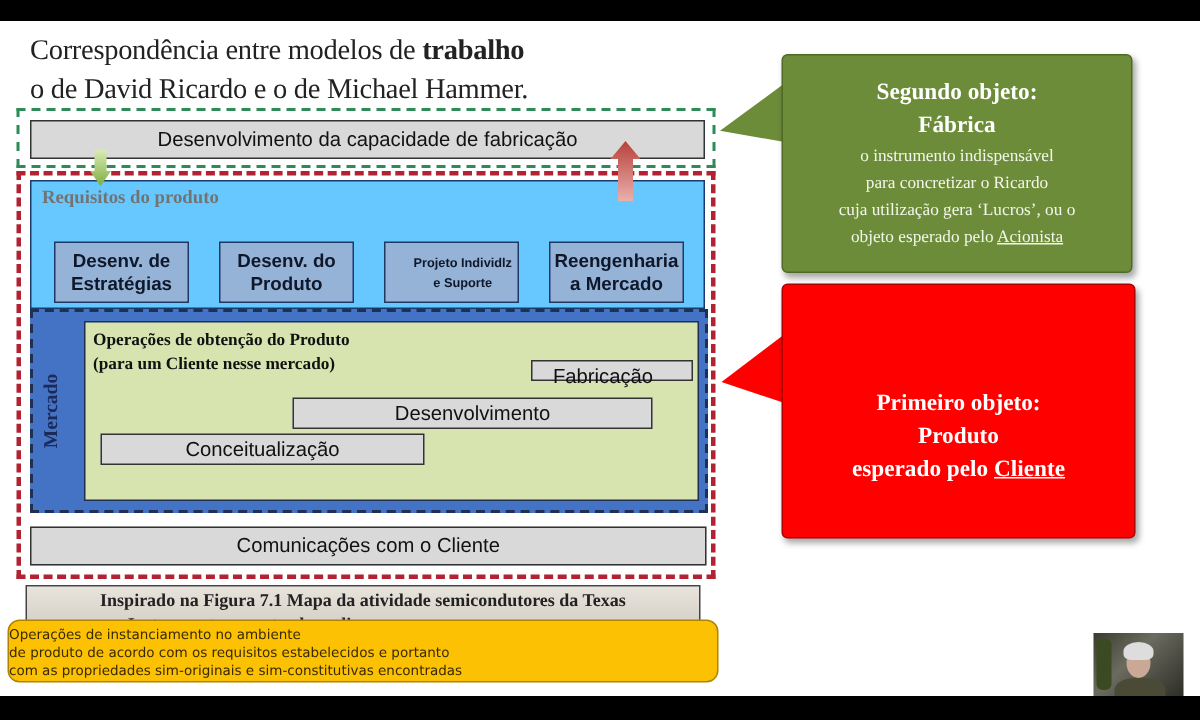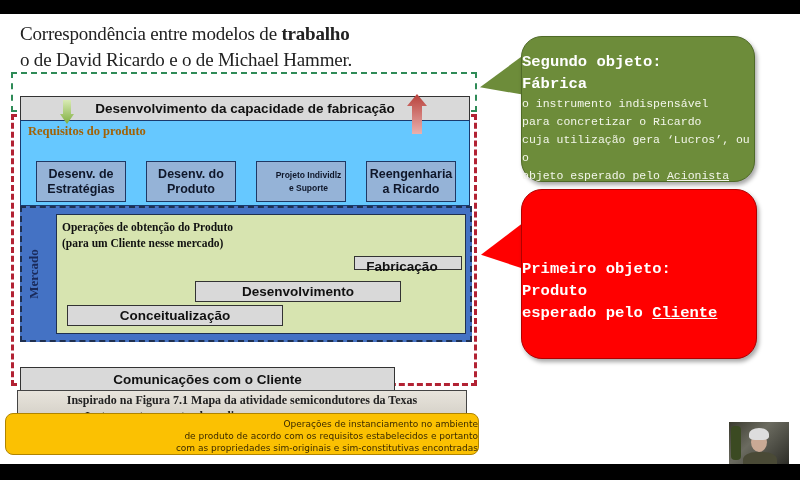--- a/index.html
+++ b/index.html
@@ -8,45 +8,45 @@
   .topbar { position: absolute; left: 0; top: 0; width: 800px; height: 14px; background: #000; }
   .bottombar { position: absolute; left: 0; top: 464px; width: 800px; height: 16px; background: #000; }
   .slide { position: absolute; left: 0; top: 14px; width: 800px; height: 450px; background: #fff; }
 
   .title { position: absolute; left: 20px; top: 7px; font-family: Liberation Serif, serif; font-size: 19px; line-height: 26px; color: #222; letter-spacing: -0.2px; }
   .title b { font-weight: bold; }
 
   .green-dash { position: absolute; left: 11px; top: 58px; width: 466px; height: 40px; border: 2px dashed #2e8b57; }
   .red-dash { position: absolute; left: 11px; top: 100px; width: 466px; height: 272px; border: 3px dashed #b22233; border-style: dashed; }
 
-  .graybar { position: absolute; background: #d9d9d9; border: 1.5px solid #333; text-align: center; font-weight: bold; color: #111; margin-top: 16px; }
+  .graybar { position: absolute; background: #d9d9d9; border: 1.5px solid #333; text-align: center; font-weight: normal; color: #111; }
   .capfab { left: 20px; top: 66px; width: 450px; height: 26px; font-size: 13.5px; line-height: 24px; }
 
   .req { position: absolute; left: 20px; top: 106px; width: 450px; height: 86px; background: #66c8ff; border: 1.5px solid #1a3a6e; }
-  .req-title { position: absolute; left: 8px; top: 4px; font-family: "Liberation Serif", serif; font-weight: bold; font-size: 12.5px; color: #a16207; }
+  .req-title { position: absolute; left: 8px; top: 4px; font-family: "Liberation Serif", serif; font-weight: bold; font-size: 12.5px; color: #737373; }
   .req-box { position: absolute; top: 32px; height: 41px; width: 90px; background: #95b3d7; border: 1.5px solid #1f3864; text-align: center; font-weight: bold; color: #0f172a; display: flex; align-items: center; justify-content: center; line-height: 15px; font-size: 12.5px; }
   .req-box.small { font-size: 8.5px; line-height: 13px; }
 
   .mercado { position: absolute; left: 20px; top: 192px; width: 452px; height: 136px; background: #4472c4; border: 2px dashed #1f3050; }
   .mercado-label { position: absolute; left: 24px; top: 205px; width: 20px; height: 110px; display: flex; align-items: center; justify-content: center; }
   .mercado-label span { transform: rotate(-90deg); white-space: nowrap; font-family: "Liberation Serif", serif; font-weight: bold; font-size: 13px; color: #1a2a5a; }
   .ops { position: absolute; left: 56px; top: 200px; width: 410px; height: 120px; background: #d7e4b0; border: 1.5px solid #1f3050; }
   .ops-title { position: absolute; left: 62px; top: 205px; font-family: "Liberation Serif", serif; font-weight: bold; font-size: 11.5px; line-height: 16px; color: #111; }
   .fab { left: 354px; top: 226px; width: 108px; height: 14px; font-size: 13.5px; line-height: 19px; text-align: center; padding-right: 12px; }
-  .desenv { left: 195px; top: 251px; width: 206px; height: 21px; font-size: 13.5px; line-height: 19px; }
+  .desenv { left: 195px; top: 251px; width: 240px; height: 21px; font-size: 13.5px; line-height: 19px; }
   .conceit { left: 67px; top: 275px; width: 216px; height: 21px; font-size: 13.5px; line-height: 19px; }
 
-  .comun { left: 20px; top: 337px; width: 375px; height: 26px; font-size: 13.5px; line-height: 24px; }
+  .comun { left: 20px; top: 337px; width: 451px; height: 26px; font-size: 13.5px; line-height: 24px; }
 
   .inspired { position: absolute; left: 17px; top: 376px; width: 450px; height: 35px; background: linear-gradient(#e8e4dc, #cfcbc2); border: 1.5px solid #444; text-align: center; font-family: "Liberation Serif", serif; font-weight: bold; font-size: 12px; line-height: 16px; color: #222; padding-top: 1px; }
   .inspired .sm { font-size: 9.5px; }
 
-  .yellow { position: absolute; left: 5px; top: 399px; width: 474px; height: 42px; background: #fbc102; border: 1px solid #b08400; border-radius: 8px; text-align: right; font-family: "DejaVu Sans", sans-serif; font-size: 9px; line-height: 12px; color: #3a2a00; padding-top: 4px; }
+  .yellow { position: absolute; left: 5px; top: 399px; width: 474px; height: 42px; background: #fbc102; border: 1px solid #b08400; border-radius: 8px; text-align: left; font-family: "DejaVu Sans", sans-serif; font-size: 9px; line-height: 12px; color: #3a2a00; padding-top: 4px; }
 
-  .bubble { position: absolute; border-radius: 21px; color: #fff; font-family: Liberation Mono, monospace; box-shadow: 2px 3px 4px rgba(0,0,0,0.35); }
+  .bubble { position: absolute; border-radius: 4px; color: #fff; text-align: center; font-family: Liberation Serif, serif; box-shadow: 2px 3px 4px rgba(0,0,0,0.35); }
   .bubble.green { left: 521px; top: 22px; width: 234px; height: 146px; background: #6d8c3a; border: 1.5px solid #4f6a27; }
   .bubble.red { left: 521px; top: 175px; width: 236px; height: 170px; background: #ff0000; border: 1.5px solid #b00000; }
   .tail { position: absolute; width: 0; height: 0; }
   .tail.green { left: 480px; top: 48px; border-top: 18px solid transparent; border-bottom: 22px solid transparent; border-right: 44px solid #6d8c3a; transform: skewY(-18deg); }
   .tail.red { left: 481px; top: 212px; border-top: 24px solid transparent; border-bottom: 24px solid transparent; border-right: 44px solid #ff0000; transform: skewY(-12deg); }
   .b-title { font-weight: bold; font-size: 15.5px; line-height: 22px; }
   .b-body { font-size: 11.5px; line-height: 18px; color: #f3f6ea; }
   .u { text-decoration: underline; }
 
   .arrow-down { position: absolute; left: 60px; top: 86px; width: 14px; height: 24px; }
@@ -94,21 +94,21 @@
   </div>
   <div class="req-box small" style="left:256px; top:147px;padding-left:15px;">
     <div>
         <div>Projeto Individlz</div>
         <div>e Suporte</div>
       </div>
   </div>
   <div class="req-box" style="left:366px; top:147px;">
     <div>
         <div>Reengenharia</div>
-        <div>a Ricardo</div>
+        <div>a Mercado</div>
       </div>
   </div>
 
   <svg class="arrow-down" viewBox="0 0 14 24">
     <defs>
         <linearGradient id="gd" x1="0" y1="0" x2="0" y2="1">
           <stop offset="0" stop-color="#d9ebb5"></stop>
           <stop offset="1" stop-color="#7fae3e"></stop>
         </linearGradient>
       </defs>

